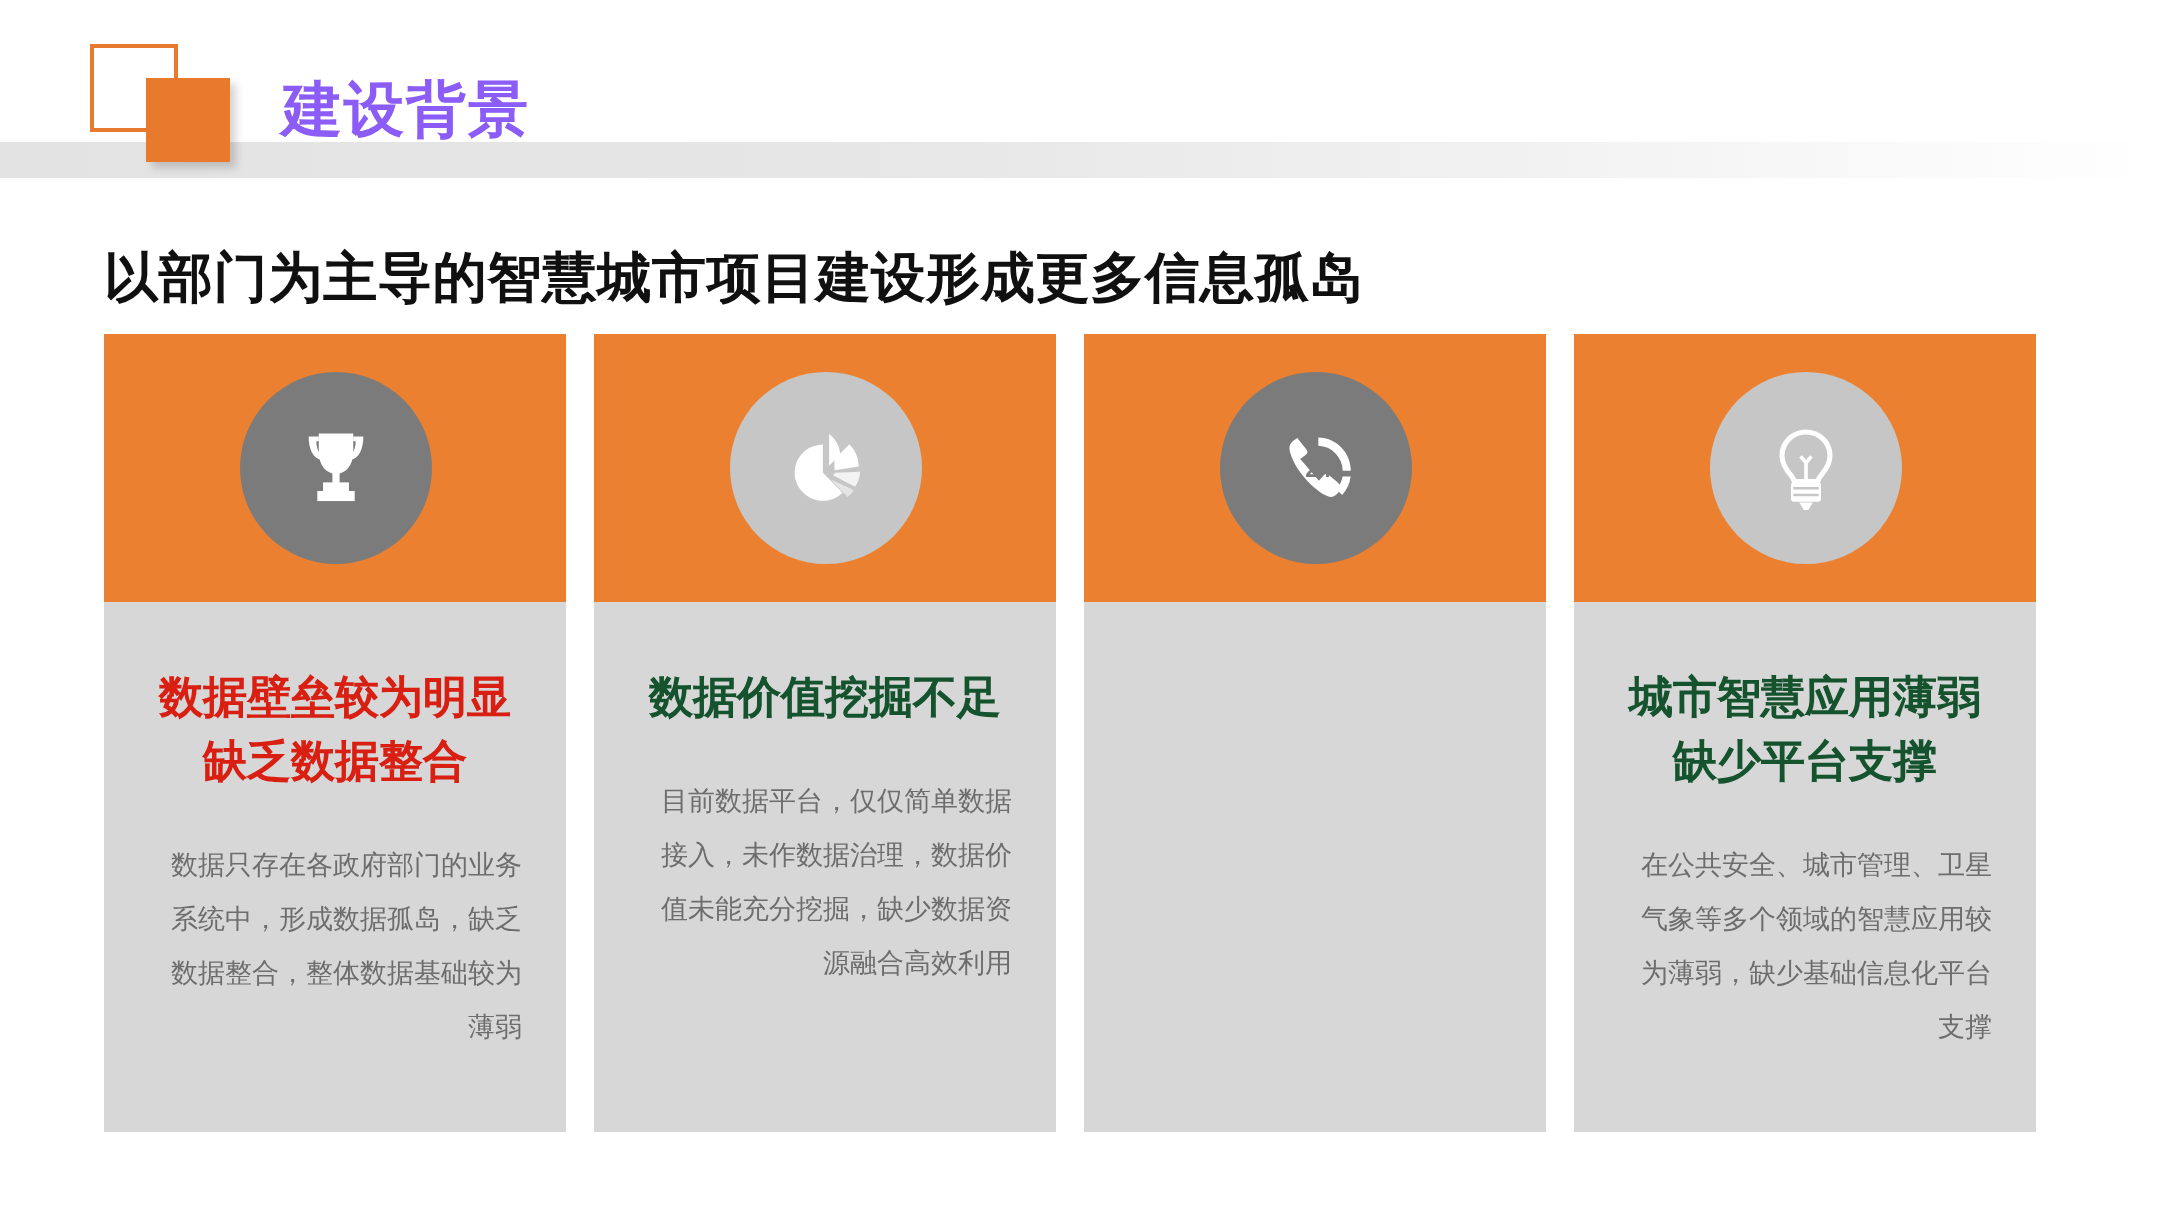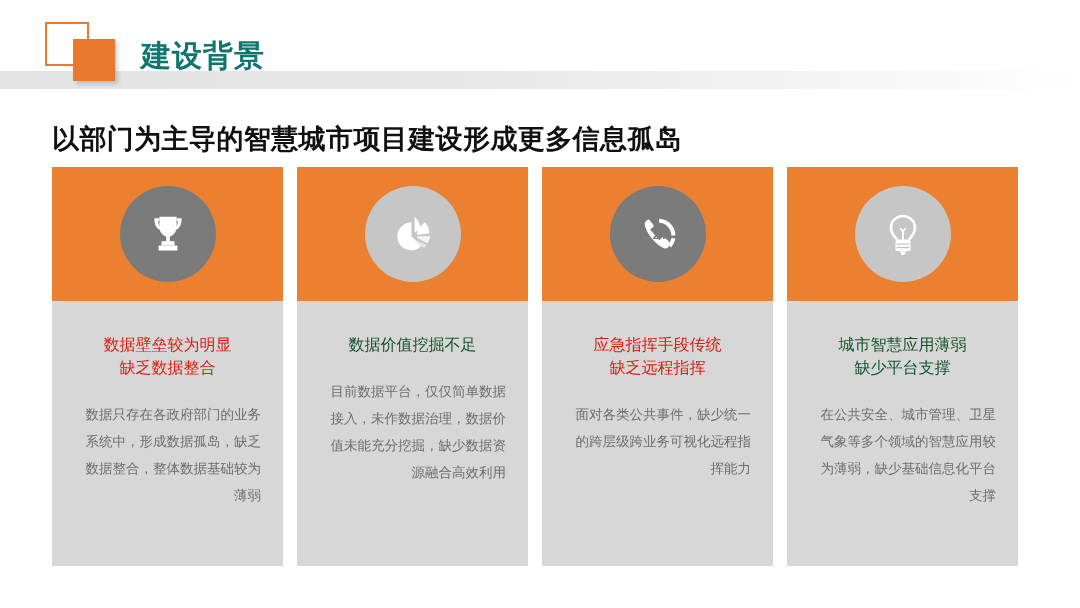--- a/index.html
+++ b/index.html
@@ -59,21 +59,21 @@
     background: #e8792d;
     box-shadow: 3px 3px 4px rgba(0,0,0,0.17);
   }
 
   #page-title {
     position: absolute;
     left: 141px;
     top: 41px;
     font-size: 30px;
     font-weight: bold;
-    color: #0f766e;
+    color: #8b5cf6;
     letter-spacing: 1px;
     line-height: 1;
     white-space: nowrap;
   }
 
   #subtitle {
     position: absolute;
     left: 52px;
     top: 110px;
     font-size: 27px;
@@ -125,22 +125,22 @@
   .icon-circle.dark  { background: #7b7b7b; }
   .icon-circle.light { background: #c6c6c6; }
   .icon-circle svg { display: block; }
 
   .card-body {
     flex: 1 1 auto;
     padding: 32px 22px 0 22px;
     box-sizing: border-box;
   }
   .card-heading {
-    font-size: 16px;
-    font-weight: normal;
+    font-size: 22px;
+    font-weight: bold;
     line-height: 1.45;
     text-align: center;
     margin-bottom: 22px;
     white-space: nowrap;
   }
   .card-heading.red  { color: #d81f12; }
   .card-heading.dark { color: #14532d; }
   .card-heading .line2 { display: block; }
 
   .card-text {
@@ -215,27 +215,20 @@
       <div class="card-head">
         <div class="icon-circle dark">
           <svg width="50" height="50" viewBox="0 0 64 64">
             <path fill="#ffffff" d="M21.5 13c-3 0-6.5 3-6.5 6.2 0 3 2.6 10.5 9 18.3C30.5 45.4 38 50.5 41.5 50.5c3 0 6-3.3 6-6.2 0-1.4-.9-2.4-2.1-3.5l-5.2-4.3c-1.2-1-2.3-1-3.3.2l-3 3.4-12-13.8 3.6-2.8c1.2-1 1.3-2.2.4-3.4l-4.2-5.3c-1-1.2-2-2-3.2-2z"></path>
             <path fill="#ffffff" d="M33.5 12.5v5.2a16.3 16.3 0 0 1 15.6 16.1h5.2c0-11.7-9.3-21.1-20.8-21.3z"></path>
             <path fill="#ffffff" d="M49 37.5a15.8 15.8 0 0 1-4 8.1l3.7 3.7a21 21 0 0 0 5.5-11.8H49z"></path>
             <text x="33.5" y="38" font-family="Liberation Sans, sans-serif" font-size="15" font-weight="bold" fill="#7b7b7b" text-anchor="middle">24</text>
           </svg>
         </div>
       </div>
-      <div class="card-body">
-        <div class="card-heading red">
-          <span>应急指挥手段传统</span>
-          <span class="line2">缺乏远程指挥</span>
-        </div>
-        <div class="card-text">面对各类公共事件，缺少统一的跨层级跨业务可视化远程指挥能力</div>
-      </div>
     </div>
 
     <div class="card">
       <div class="card-head">
         <div class="icon-circle light">
           <svg width="48" height="48" viewBox="0 0 64 64">
             <path fill="none" stroke="#ffffff" stroke-width="3.4" d="M32 8c-8.8 0-16 7-16 15.6 0 5.6 2.9 9.6 5.6 12.8 1.7 2 2.4 3.3 2.6 4.6h15.6c.2-1.3.9-2.6 2.6-4.6C45.1 33.2 48 29.2 48 23.6C48 15 40.8 8 32 8z"></path>
             <path fill="none" stroke="#ffffff" stroke-width="2.4" d="M32 41V28.5M32 28.5l-3.6-4.2M32 28.5l3.6-4.2"></path>
             <rect fill="#ffffff" x="22" y="41.5" width="20" height="13" rx="2"></rect>
             <path fill="none" stroke="#c6c6c6" stroke-width="1.8" d="M23.5 45.5h17M23.5 50h17"></path>

